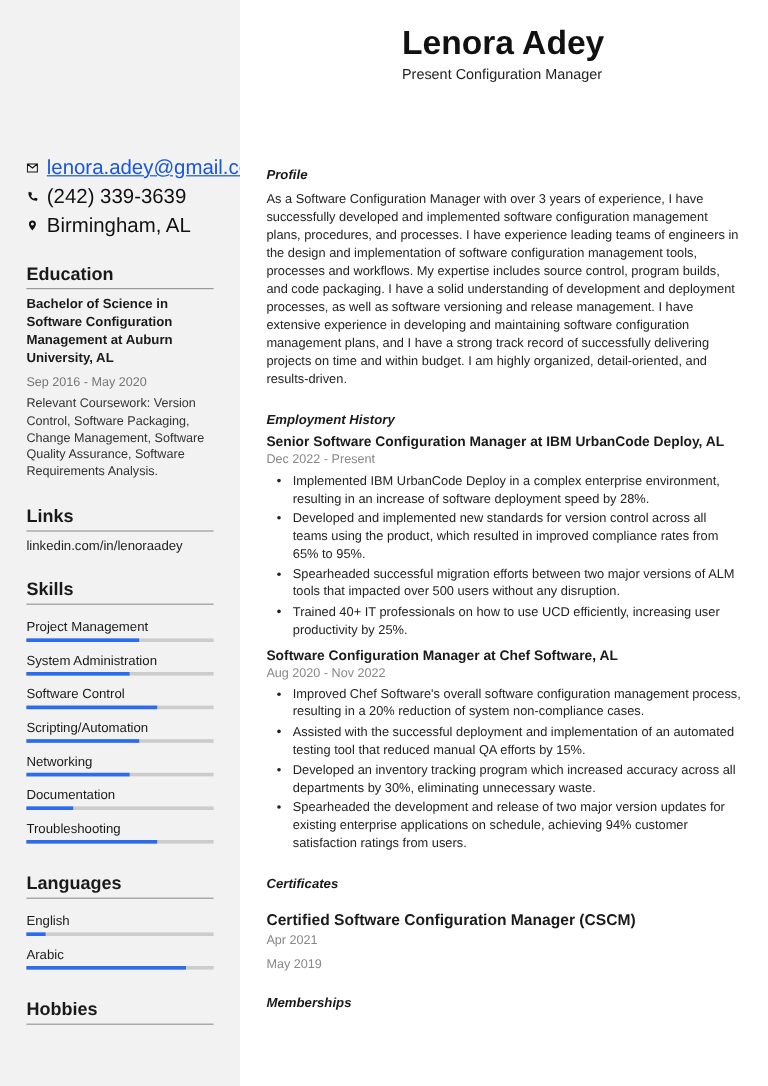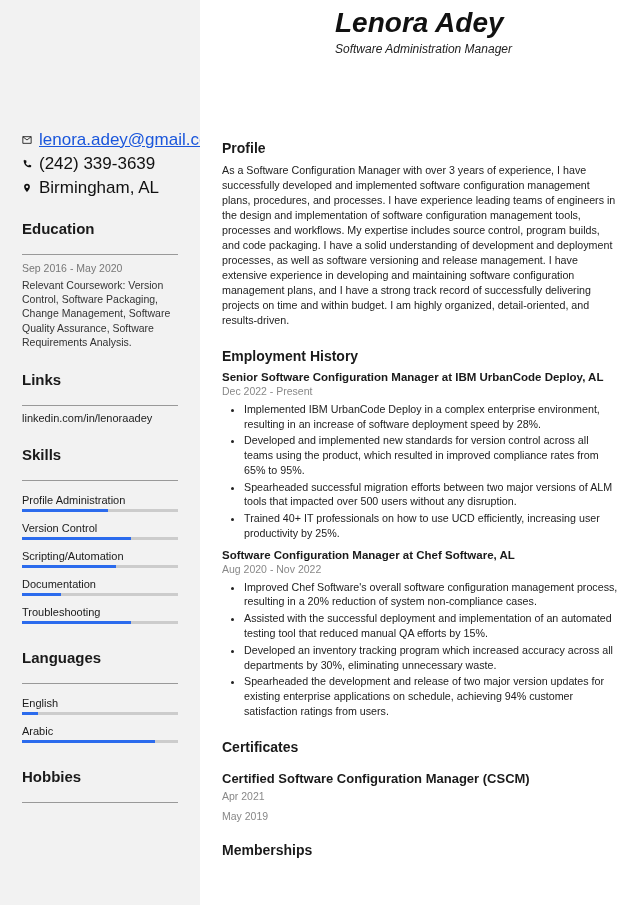--- a/index.html
+++ b/index.html
@@ -16,24 +16,23 @@
   .header-band {
     position: absolute;
     top: 0; left: 0; right: 0;
     height: 120px;
     background: #D9CFF5;
     clip-path: polygon(0 0, 100% 0, 100% 100%, 0 50%);
     z-index: 0;
   }
   .header-inner {
     position: absolute;
-    top: 7px;
+    top: 20px;
     left: 335px;
     z-index: 2;
-    font-style: italic;
   }
   .name {
     font-size: 28px;
     font-weight: 700;
     color: #111;
   }
   .title {
     font-size: 12px;
     color: #222;
     margin-top: 3px;
@@ -70,21 +69,21 @@
     display: inline-block;
     text-align: center;
   }
   .contact-email { color: #1a56db; text-decoration: underline; }
   .side-heading {
     font-size: 15px;
     font-weight: 700;
     margin-top: 22px;
     margin-bottom: 6px;
     border-bottom: 1px solid #999;
-    padding-bottom: 17px;
+    padding-bottom: 3px;
   }
   .edu-title { font-weight: 700; font-size: 11px; line-height: 1.35; }
   .edu-dates { color: #777; font-size: 10.5px; margin: 7px 0 4px; }
   .edu-desc { font-size: 10.5px; line-height: 1.35; color: #333; }
   .link-item { font-size: 11px; color: #222; margin-top: 3px; }
   .skill {
     font-size: 11px;
     padding: 7px 0 3px 0;
   }
   .skill-bar {
@@ -94,23 +93,24 @@
     margin-top: 3px;
   }
   .skill-fill {
     position: absolute;
     top: 0; left: 0; bottom: 0;
     background: #2b6bed;
   }
   .lang { font-size: 11px; padding: 7px 0 3px 0; }
   .hobby { font-size: 11px; margin-top: 4px; color: #333; }
   .main-heading {
-    font-size: 14px;
+    font-size: 11px;
     font-weight: 700;
     margin-bottom: 7px;
+    font-style: italic;
   }
   .main-heading:not(:first-child) { margin-top: 20px; }
   .profile-text {
     font-size: 10.7px;
     line-height: 1.4;
     color: #222;
   }
   .job-title { font-weight: 700; font-size: 11.5px; margin-top: 5px; }
   .job-dates { color: #888; font-size: 10.5px; margin: 2px 0 5px; }
   ul.bullets {
@@ -125,21 +125,21 @@
   .cert-title { font-weight: 700; font-size: 13px; margin-top: 16px; line-height: 1.3; }
   .cert-date { color: #888; font-size: 10.5px; margin: 2px 0 8px; }
   .icon-svg { width: 10px; height: 10px; fill: #111; }
 </style>
 </head>
 <body>
 
 <div class="header-band"></div>
 <div class="header-inner">
   <div class="name">Lenora Adey</div>
-  <div class="title">Software Administration Manager</div>
+  <div class="title">Present Configuration Manager</div>
 </div>
 
 <div class="columns">
   <aside class="sidebar">
 
     <div class="contact-line">
       <span class="contact-icon">
         <svg class="icon-svg" viewBox="0 0 24 24">
             <path d="M2 4h20v16H2z M2 4l10 8 10-8" fill="none" stroke="#111" stroke-width="2"></path>
           </svg>
@@ -157,44 +157,57 @@
     <div class="contact-line">
       <span class="contact-icon">
         <svg class="icon-svg" viewBox="0 0 24 24">
             <path d="M12 2C8 2 5 5 5 9c0 5 7 13 7 13s7-8 7-13c0-4-3-7-7-7zm0 10a3 3 0 110-6 3 3 0 010 6z"></path>
           </svg>
       </span>
       <span>Birmingham, AL</span>
     </div>
 
     <div class="side-heading">Education</div>
+    <div class="edu-title">Bachelor of Science in Software Configuration Management at Auburn University, AL</div>
     <div class="edu-dates">Sep 2016 - May 2020</div>
     <div class="edu-desc">Relevant Coursework: Version Control, Software Packaging, Change Management, Software Quality Assurance, Software Requirements Analysis.</div>
 
     <div class="side-heading">Links</div>
     <div class="link-item">linkedin.com/in/lenoraadey</div>
 
     <div class="side-heading">Skills</div>
     <div>
         <div class="skill">
-        <div>Profile Administration</div>
+        <div>Project Management</div>
+        <div class="skill-bar">
+          <div class="skill-fill" style="width: 60%;"></div>
+        </div>
+      </div>
+        <div class="skill">
+        <div>System Administration</div>
         <div class="skill-bar">
           <div class="skill-fill" style="width: 55%;"></div>
         </div>
       </div>
         <div class="skill">
-        <div>Version Control</div>
+        <div>Software Control</div>
         <div class="skill-bar">
           <div class="skill-fill" style="width: 70%;"></div>
         </div>
       </div>
         <div class="skill">
         <div>Scripting/Automation</div>
         <div class="skill-bar">
           <div class="skill-fill" style="width: 60%;"></div>
+        </div>
+      </div>
+        <div class="skill">
+        <div>Networking</div>
+        <div class="skill-bar">
+          <div class="skill-fill" style="width: 55%;"></div>
         </div>
       </div>
         <div class="skill">
         <div>Documentation</div>
         <div class="skill-bar">
           <div class="skill-fill" style="width: 25%;"></div>
         </div>
       </div>
         <div class="skill">
         <div>Troubleshooting</div>

